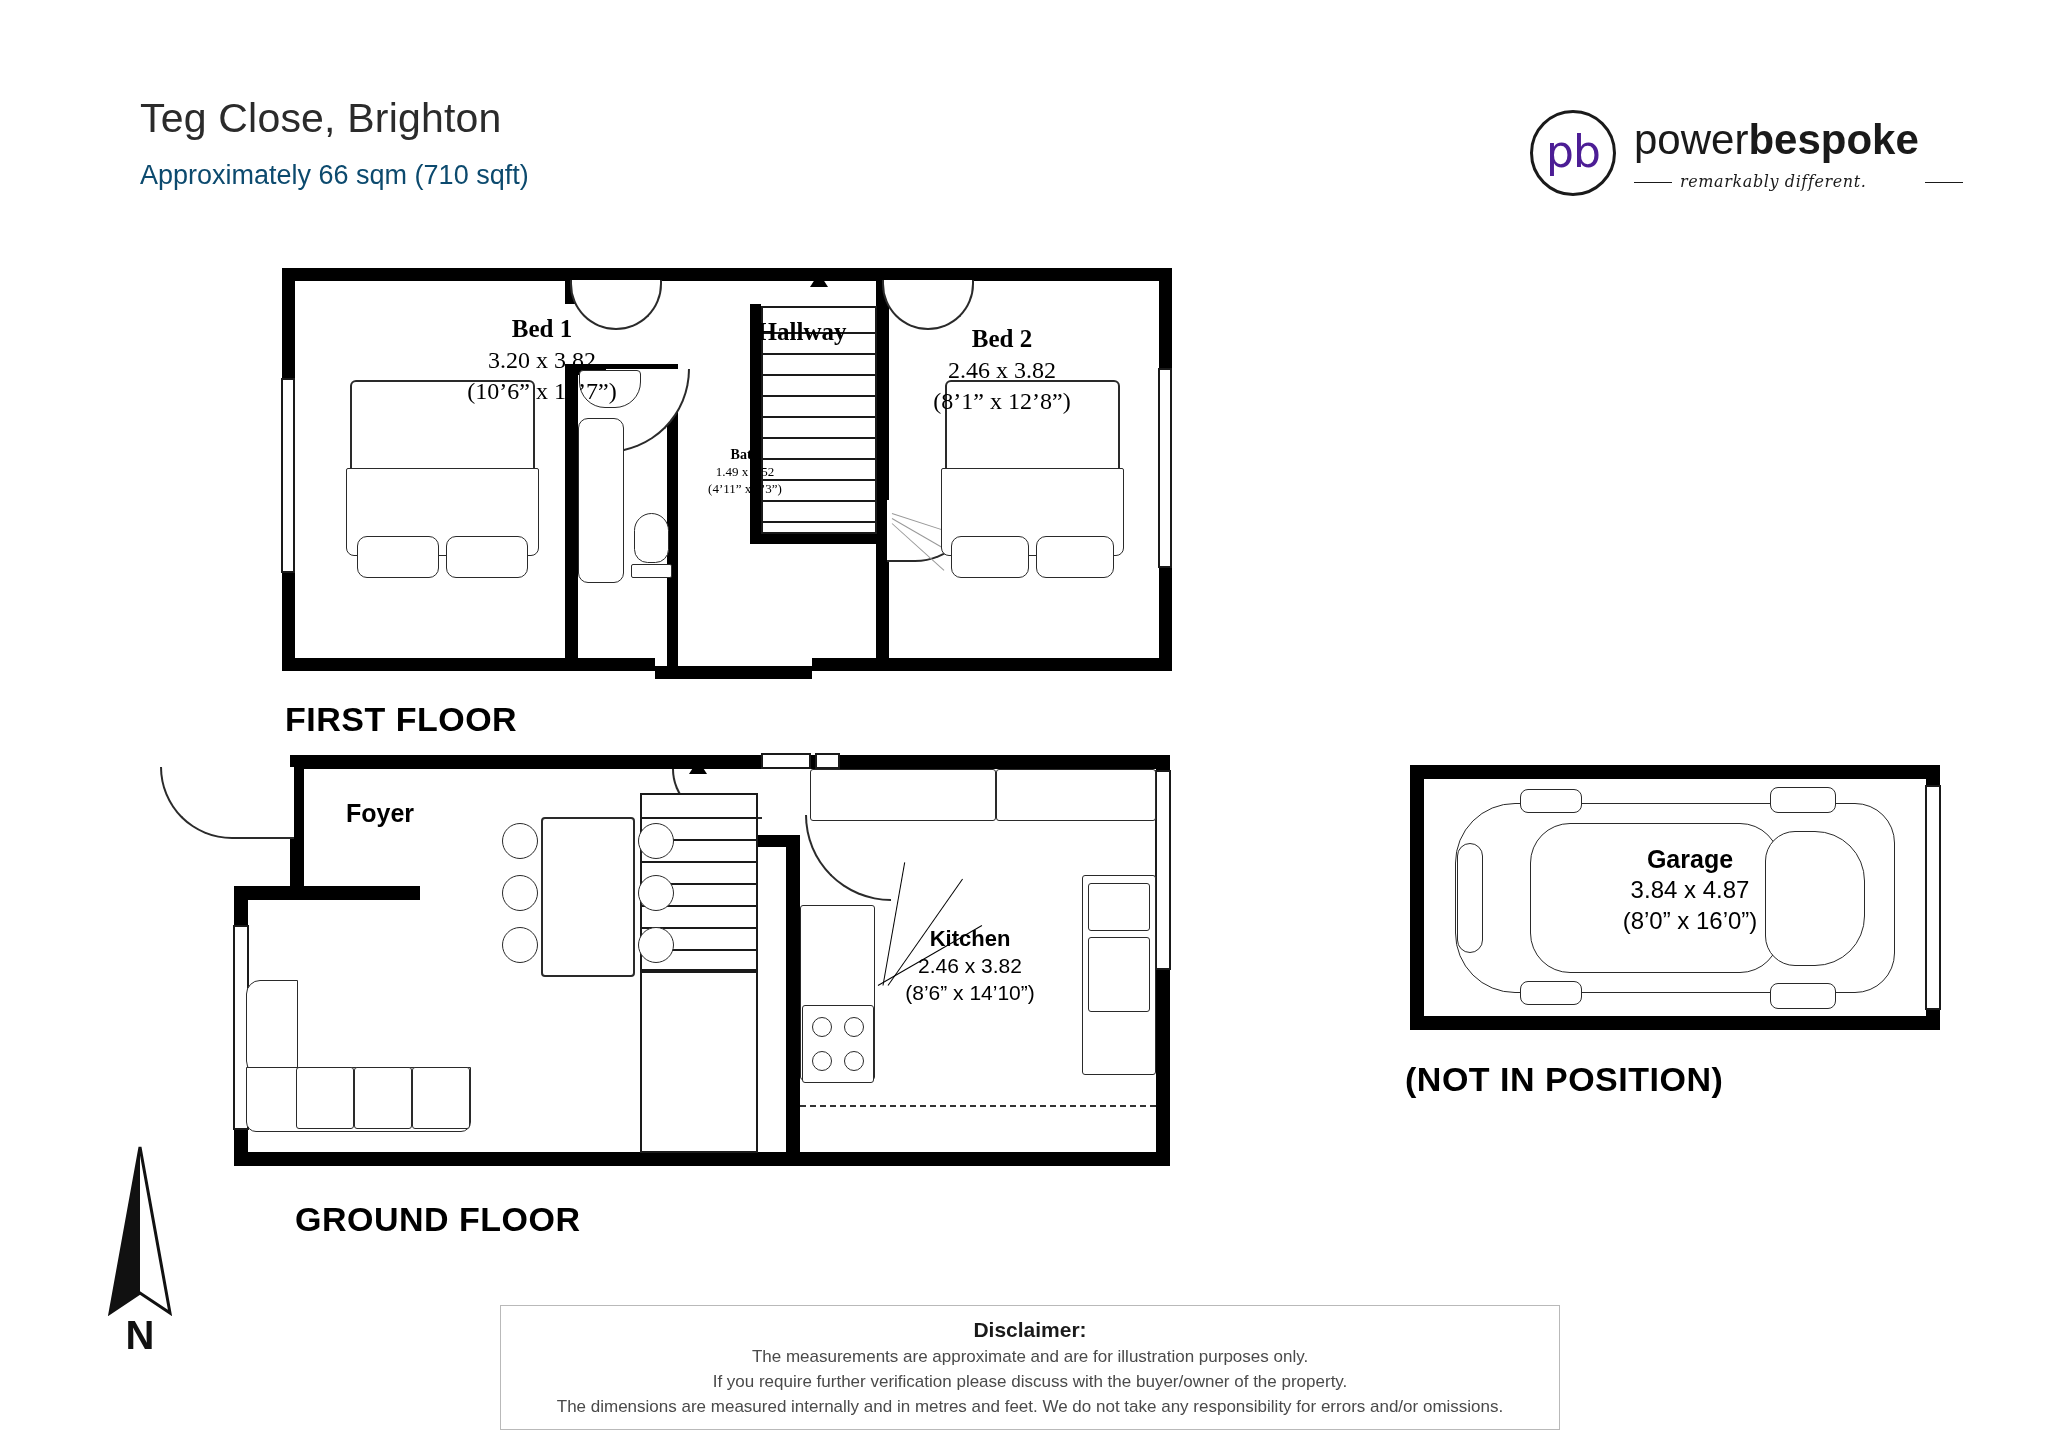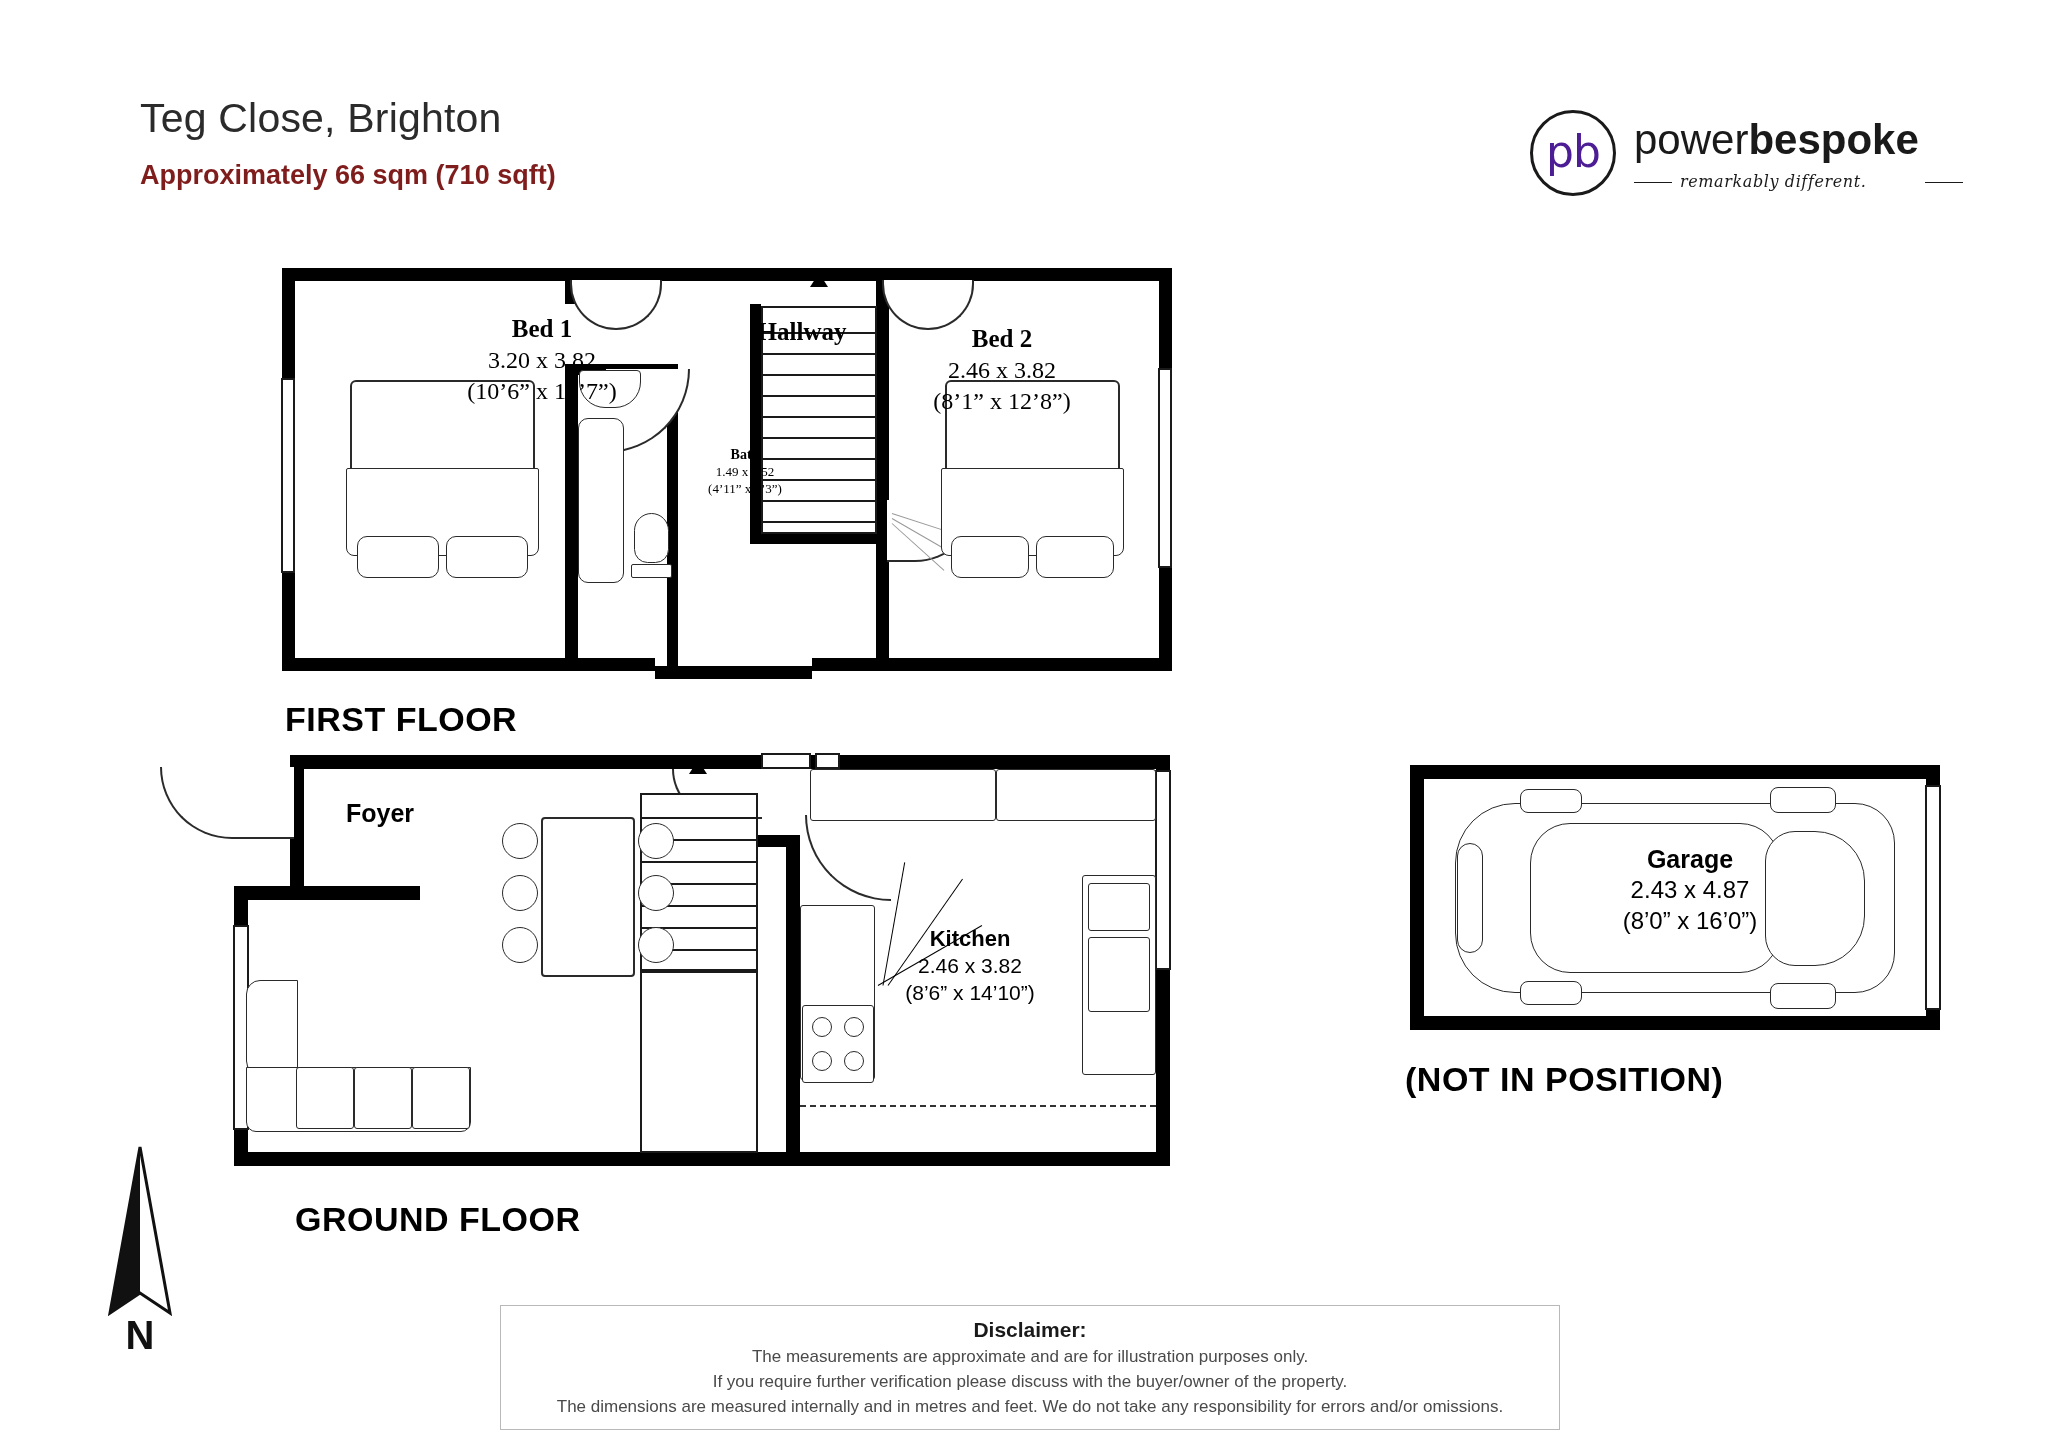--- a/index.html
+++ b/index.html
@@ -21,22 +21,22 @@
   #title {
     left: 140px; top: 95px;
     font-size: 41px;
     font-weight: 400;
     color: #2b2b2b;
     letter-spacing: 0.2px;
   }
   #subtitle {
     left: 140px; top: 160px;
     font-size: 27px;
-    font-weight: 700;
-    color: #7f1d1d;
+    font-weight: 400;
+    color: #0c4a6e;
   }
 
   
   #logo-wrap { left: 1530px; top: 110px; width: 420px; height: 90px; }
   #logo-mark {
     position: absolute; left: 0; top: 0;
     width: 86px; height: 86px;
     border: 3px solid #1a1a1a;
     border-radius: 50%;
     box-sizing: border-box;
@@ -366,21 +366,21 @@
   <div class="furn furn-thin" style="left:120px; top:58px; width:250px; height:150px; border-radius:40px;"></div>
   <div class="furn furn-thin" style="left:355px; top:66px; width:100px; height:135px; border-radius:30px 50px 50px 30px;"></div>
   <div class="furn furn-thin" style="left:360px; top:22px; width:66px; height:26px; border-radius:8px;"></div>
   <div class="furn furn-thin" style="left:360px; top:218px; width:66px; height:26px; border-radius:8px;"></div>
   <div class="furn furn-thin" style="left:110px; top:24px; width:62px; height:24px; border-radius:8px;"></div>
   <div class="furn furn-thin" style="left:110px; top:216px; width:62px; height:24px; border-radius:8px;"></div>
   <div class="furn furn-thin" style="left:47px; top:78px; width:26px; height:110px; border-radius:14px;"></div>
 
   <div class="label" style="left:150px; top:78px; width:260px;">
     <span class="nm">Garage</span>
-    <span class="d1">2.43 x 4.87</span>
+    <span class="d1">3.84 x 4.87</span>
     <span class="d2">(8’0” x 16’0”)</span>
   </div>
 </div>
 
 <div class="floor-title" style="left:1405px; top:1060px;">(NOT IN POSITION)</div>
 
 <div class="abs" id="north">
   <svg width="130" height="175" viewBox="0 0 130 175">
     <polygon points="65,2 95,168 65,148 35,168" fill="none" stroke="#111" stroke-width="3"></polygon>
     <polygon points="65,2 65,148 35,168" fill="#111"></polygon>

